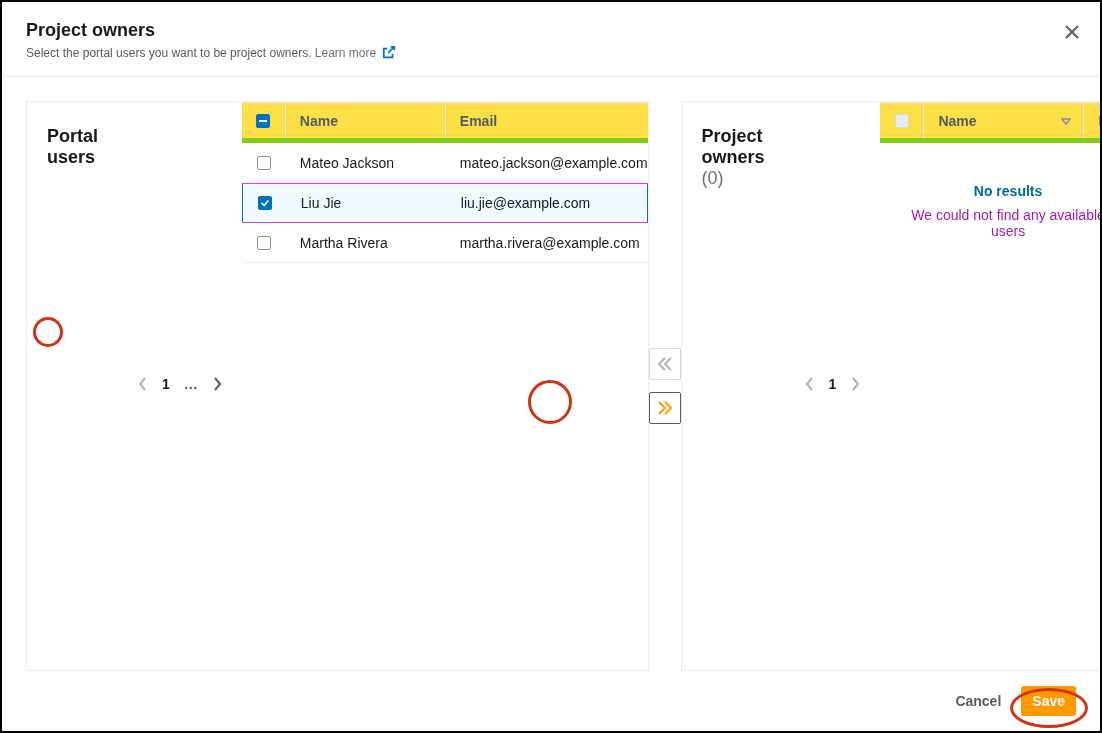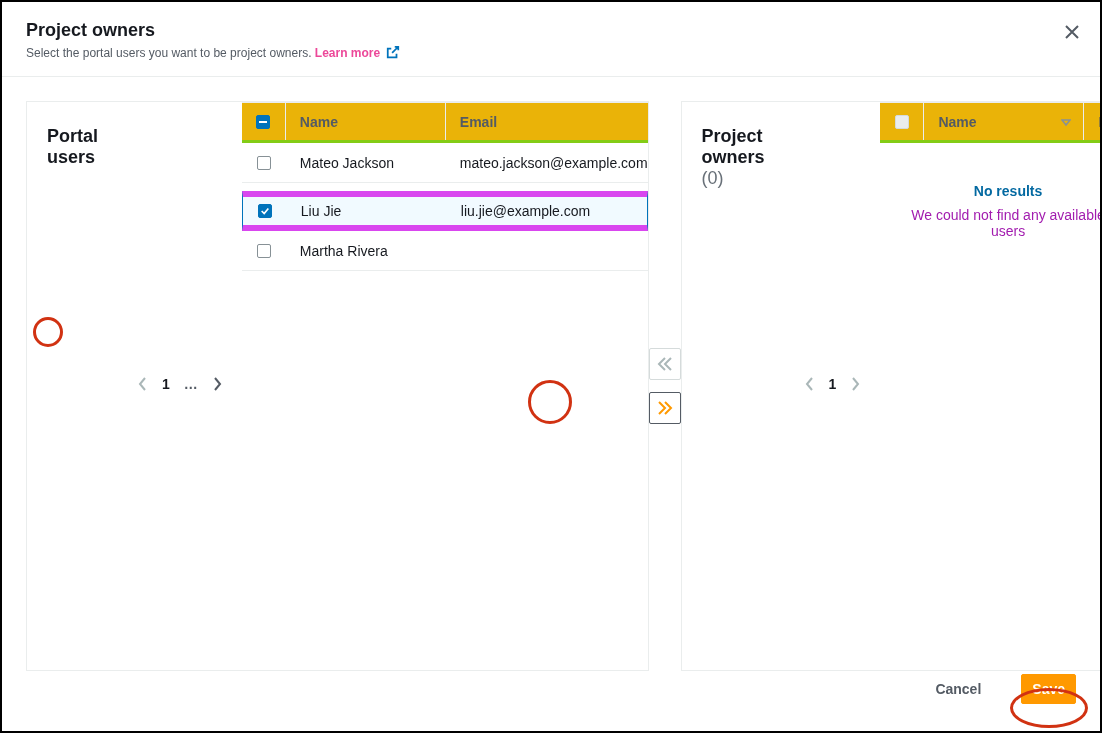--- a/index.html
+++ b/index.html
@@ -22,23 +22,23 @@
       font-size: 18px;
       font-weight: 700;
       color: #16191f;
       margin-bottom: 4px;
     }
     .subtitle {
       font-size: 12px;
       color: #545b64;
     }
     .learn-link {
-      color: #ec4899;
+      color: #737373;
       text-decoration: none;
-      font-weight: 700;
+      font-weight: 400;
     }
     .ext-icon {
       display: inline-block;
       margin-left: 2px;
       vertical-align: middle;
     }
     .close-btn {
       position: absolute;
       right: 20px;
       top: 22px;
@@ -92,39 +92,38 @@
     }
     .ellipsis-page { color: #545b64; font-weight: 700;}
     .table {
       border-top: 1px solid #eaeded;
       width: 100%;
     }
     .thead {
       display: flex;
       align-items: center;
       height: 40px;
-      border-bottom: 3px solid #84cc16;
-      background: #eab308;
+      border-bottom: 5px solid #84cc16;
+      background: #fde047;
     }
     .col-check { width: 44px; display:flex; justify-content:center; border-right: 1px solid #eaeded; align-self: stretch; align-items:center;}
     .col-name { flex: 0 0 160px; padding-left: 14px; font-weight: 700; color:#545b64; font-size:14px; border-right: 1px solid #eaeded; align-self:stretch; display:flex; align-items:center;}
     .col-email { flex: 1; padding-left: 14px; font-weight: 700; color:#545b64; font-size:14px; display:flex; align-items:center;}
     .sort-triangle { margin-left: auto; margin-right: 12px; color:#879196;}
     .trow {
       display: flex;
       align-items: center;
       height: 40px;
       border-bottom: 1px solid #eaeded;
     }
     .trow.selected {
       background: #f1faff;
-      border: 6px solid #d946ef;
+      border: 1px solid #d946ef;
       border-left: 1px solid #0073bb;
       border-right: 1px solid #0073bb;
-      margin-top: 8px;
     }
     .cell-check { width: 44px; display:flex; justify-content:center; }
     .cell-name { flex: 0 0 160px; padding-left: 14px; }
     .cell-email { flex: 1; padding-left: 14px; }
     .chk {
       width: 14px; height: 14px; border: 1px solid #879196; border-radius: 2px; background:#fff; cursor:pointer;
       display: inline-flex; align-items:center; justify-content:center;
     }
     .chk.intermediate { background: #0073bb; border-color: #0073bb; }
     .chk.intermediate::after { content:''; width:8px; height:2px; background:#fff; }
@@ -157,25 +156,25 @@
       display: flex;
       align-items: center;
       justify-content: center;
       cursor: pointer;
     }
     .transfer-btn.disabled { color:#aab7b8; border-color:#d5dbdb; cursor:default;}
     .transfer-btn.active { border-color:#545b64; color:#ff9900;}
 
     .footer {
       position: absolute;
-      bottom: 12px;
+      bottom: 0;
       right: 0;
       padding: 16px 24px 14px 24px;
       display: flex;
-      gap: 22px;
+      gap: 2px;
       align-items: center;
     }
     .btn-cancel {
       background: none;
       border: none;
       color: #545b64;
       font-weight: 700;
       padding: 8px 18px;
       cursor: pointer;
       font-size: 14px;
@@ -273,20 +272,21 @@
         </div>
         <div class="cell-name">Liu Jie</div>
         <div class="cell-email">liu.jie@example.com</div>
       </div>
 
       <div class="trow">
         <div class="cell-check">
           <span class="chk"></span>
         </div>
         <div class="cell-name">Martha Rivera</div>
+        <div class="cell-email">martha.rivera@example.com</div>
       </div>
     </div>
   </div>
 
   <div class="transfer-col">
     <div class="transfer-btn disabled">
       <svg width="16" height="14" viewBox="0 0 16 14" stroke="#aab7b8" stroke-width="2" fill="none">
           <path d="M8 1L2 7l6 6M14 1L8 7l6 6"></path>
         </svg>
     </div>

